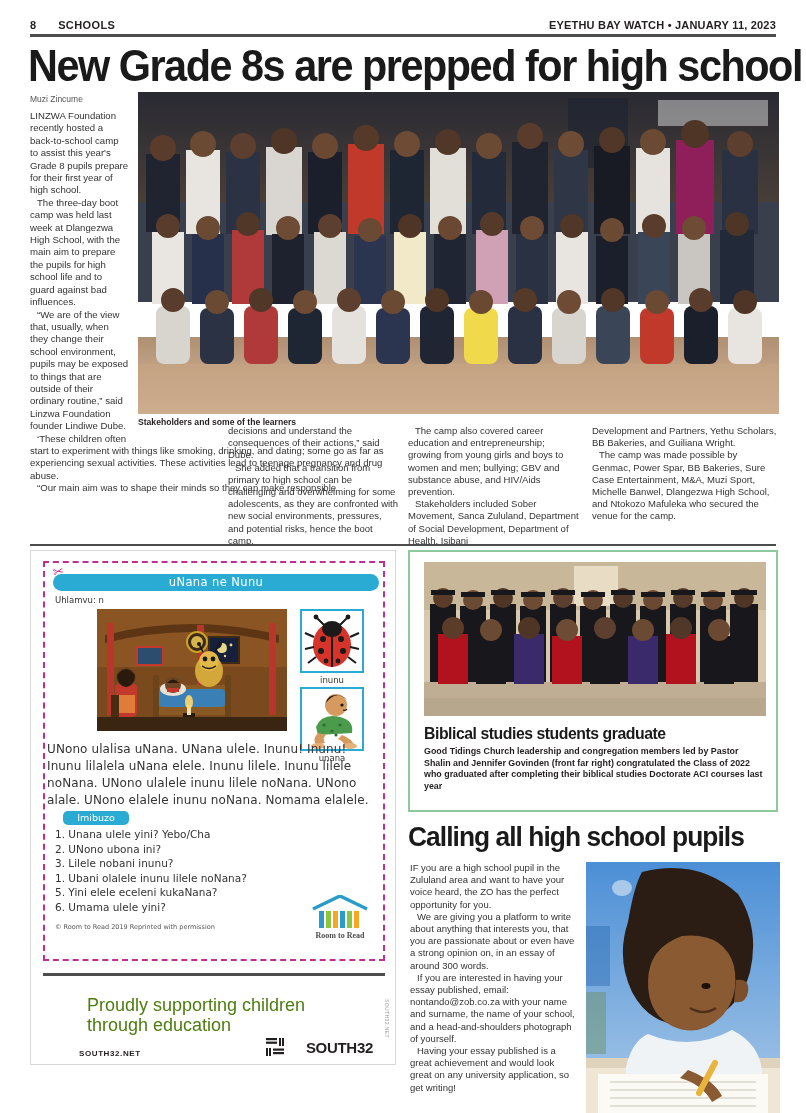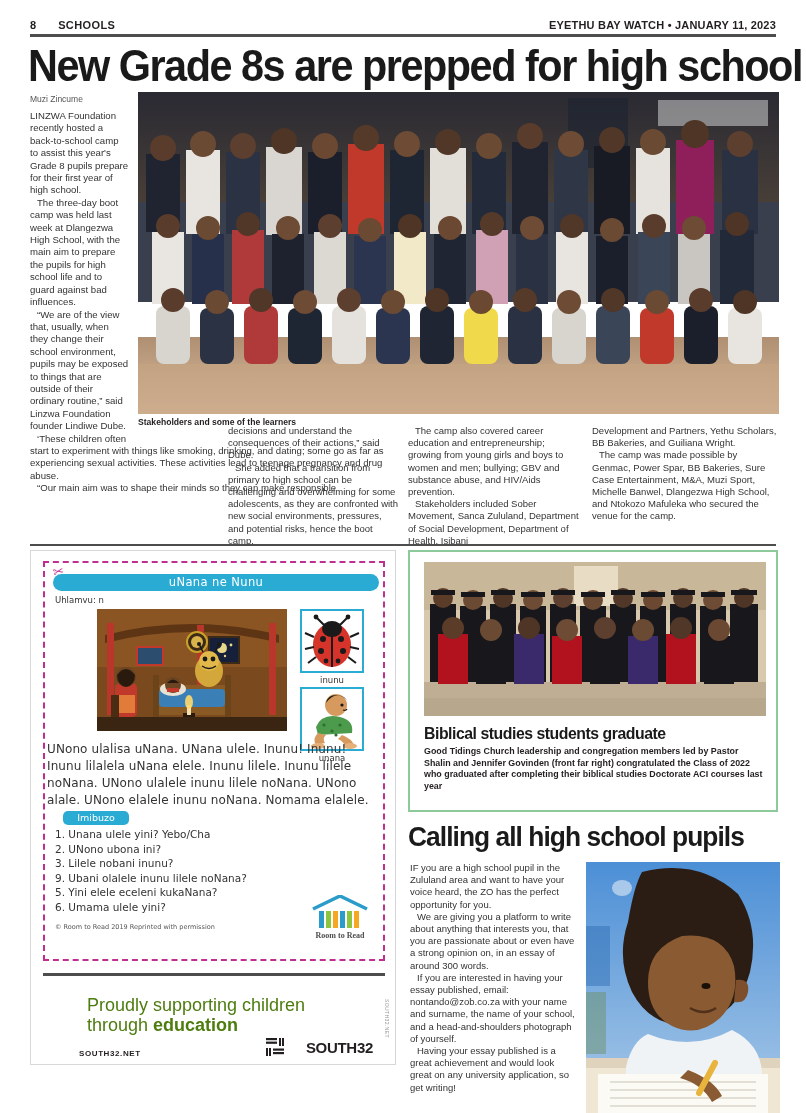--- a/index.html
+++ b/index.html
@@ -170,21 +170,21 @@
   }
 
   #advert-divider {
     position: absolute; left: 12px; top: 422px; width: 342px; height: 3px;
     background: #4d4d4d;
   }
   #south32-tag {
     position: absolute; left: 56px; top: 444px; width: 280px;
     font-size: 18px; line-height: 20px; color: #4d7c0f; font-weight: 400;
   }
-  #south32-tag b { font-weight: bold; }
+  #south32-tag b { font-weight: normal; }
   #south32-url {
     position: absolute; left: 48px; top: 498px;
     font-size: 8px; font-weight: bold; letter-spacing: .6px; color: #231f20;
   }
   #south32-logo {
     position: absolute; right: 22px; top: 487px;
     display: flex; align-items: center; gap: 20px;
   }
   #s32-bars { width: 20px; height: 18px; position: relative; }
   #s32-word {
@@ -492,21 +492,21 @@
     <div class="word-label" id="label2">unana</div>
 
     <div id="story-body">UNono ulalisa uNana. UNana ulele. Inunu! Inunu! Inunu lilalela uNana elele. Inunu lilele. Inunu lilele noNana. UNono ulalele inunu lilele noNana. UNono alale. UNono elalele inunu noNana. Nomama elalele.</div>
 
     <div id="imibuzo-pill">Imibuzo</div>
 
     <ol id="questions">
       <li>1.  Unana ulele yini? Yebo/Cha</li>
       <li>2. UNono ubona ini?</li>
       <li>3. Lilele nobani inunu?</li>
-      <li>9. Ubani olalele inunu lilele noNana?</li>
+      <li>1. Ubani olalele inunu lilele noNana?</li>
       <li>5. Yini elele eceleni kukaNana?</li>
       <li>6. Umama ulele yini?</li>
     </ol>
 
     <div id="copyright-line">© Room to Read 2019 Reprinted with permission</div>
 
     <div id="rtr-logo">
       <div id="rtr-mark">
         <svg viewBox="0 0 58 34" width="58" height="34">
           <path d="M2 14 L29 1 L56 14" stroke="#2b9cc9" stroke-width="3.5" fill="none"></path>

